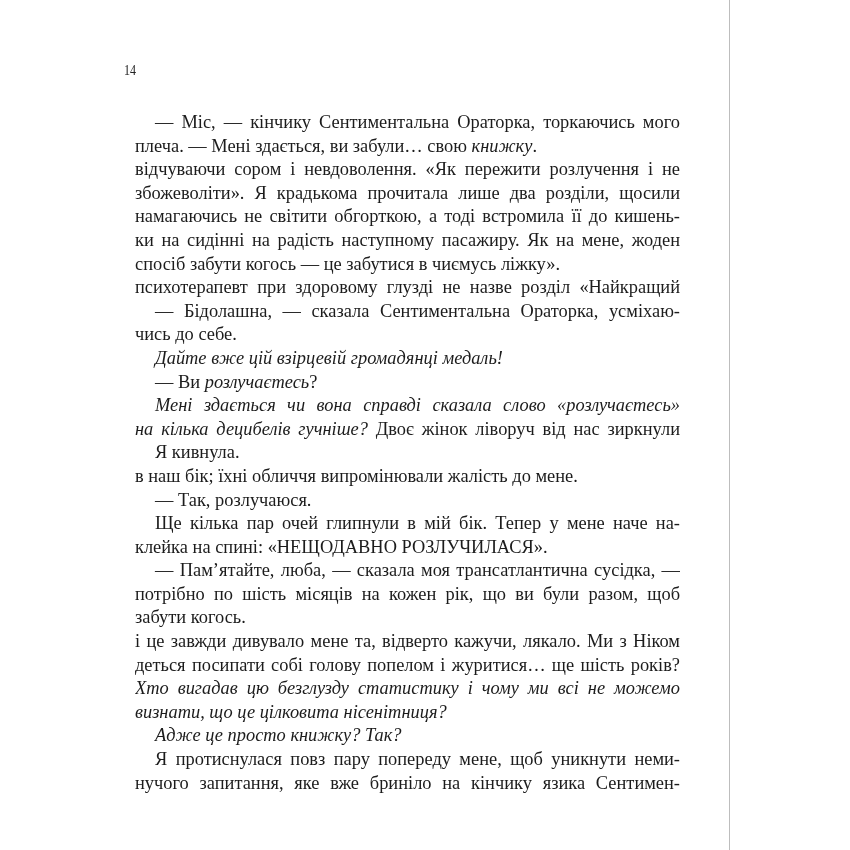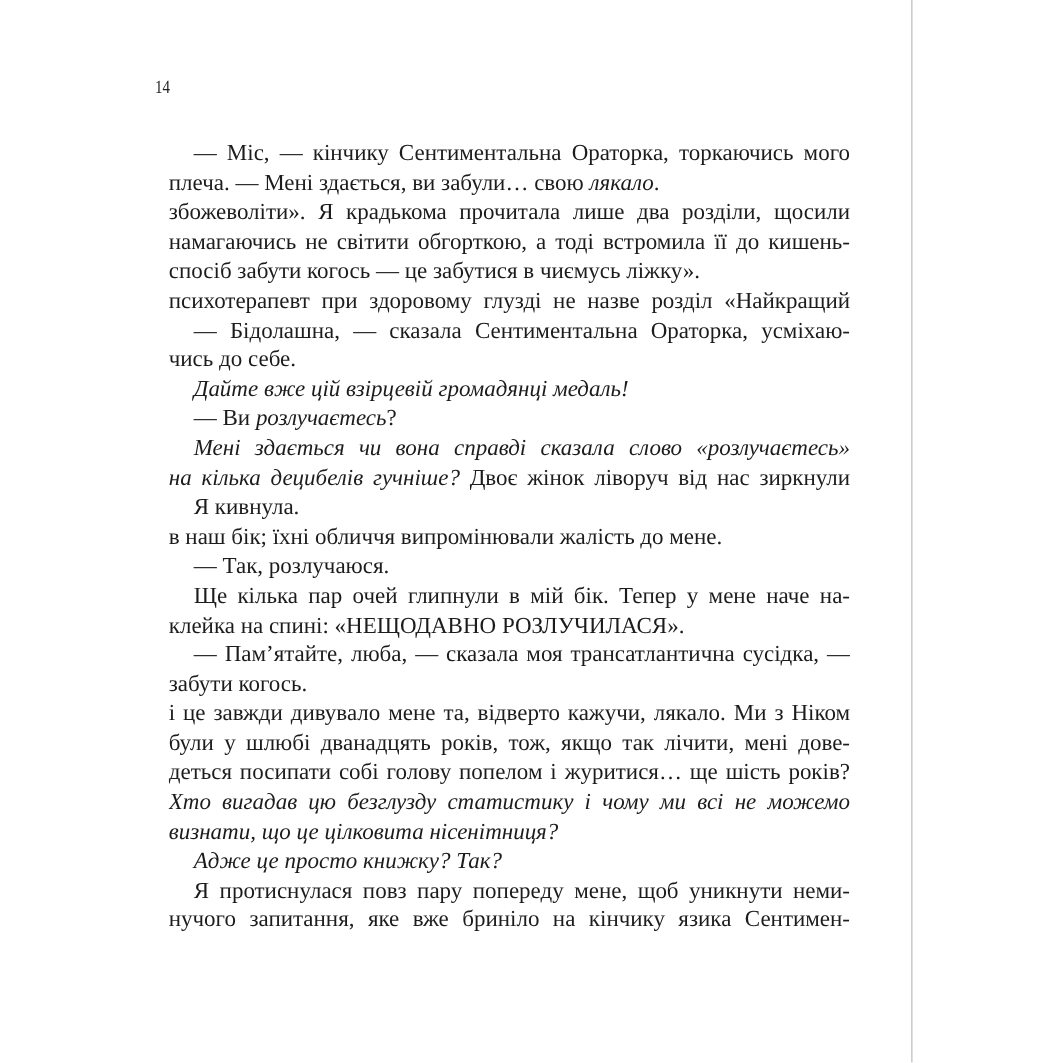--- a/index.html
+++ b/index.html
@@ -27,39 +27,41 @@
     .line.just.indent { }
     i { font-style: italic; }
   </style>
 </head>
 <body>
 
 <div class="page-edge"></div>
 <div class="page-number">14</div>
 <div class="text-block" id="text-block">
     <span class="line just indent"><span>— Міс, — кінчику Сентиментальна Ораторка, торкаючись мого</span></span>
-    <span class="line"><span>плеча. — Мені здається, ви забули… свою </span><i>лякало</i><span>.</span></span>
+    <span class="line"><span>плеча. — Мені здається, ви забули… свою </span><i>книжку</i><span>.</span></span>
+    <span class="line just"><span>відчуваючи сором і невдоволення. «Як пережити розлучення і не</span></span>
     <span class="line just"><span>збожеволіти». Я крадькома прочитала лише два розділи, щосили</span></span>
     <span class="line just"><span>намагаючись не світити обгорткою, а тоді встромила її до кишень-</span></span>
+    <span class="line just"><span>ки на сидінні на радість наступному пасажиру. Як на мене, жоден</span></span>
     <span class="line"><span>спосіб забути когось — це забутися в чиємусь ліжку».</span></span>
     <span class="line just"><span>психотерапевт при здоровому глузді не назве розділ «Найкращий</span></span>
     <span class="line just indent"><span>— Бідолашна, — сказала Сентиментальна Ораторка, усміхаю-</span></span>
     <span class="line"><span>чись до себе.</span></span>
     <span class="line indent"><i>Дайте вже цій взірцевій громадянці медаль!</i></span>
     <span class="line indent"><span>— Ви </span><i>розлучаєтесь</i><span>?</span></span>
     <span class="line just indent"><i>Мені здається чи вона справді сказала слово «розлучаєтесь»</i></span>
     <span class="line just"><i>на кілька децибелів гучніше?</i><span> Двоє жінок ліворуч від нас зиркнули</span></span>
     <span class="line indent"><span>Я кивнула.</span></span>
     <span class="line"><span>в наш бік; їхні обличчя випромінювали жалість до мене.</span></span>
     <span class="line indent"><span>— Так, розлучаюся.</span></span>
     <span class="line just indent"><span>Ще кілька пар очей глипнули в мій бік. Тепер у мене наче на-</span></span>
     <span class="line"><span>клейка на спині: «НЕЩОДАВНО РОЗЛУЧИЛАСЯ».</span></span>
     <span class="line just indent"><span>— Пам’ятайте, люба, — сказала моя трансатлантична сусідка, —</span></span>
+    <span class="line just"><span>потрібно по шість місяців на кожен рік, що ви були разом, щоб</span></span>
     <span class="line"><span>забути когось.</span></span>
     <span class="line just"><span>і це завжди дивувало мене та, відверто кажучи, лякало. Ми з Ніком</span></span>
-    <span class="line just"><span>були у шлюбі дванадцять років, тож, якщо так лічити, мені дове-</span></span>
     <span class="line just"><span>деться посипати собі голову попелом і журитися… ще шість років?</span></span>
     <span class="line just"><i>Хто вигадав цю безглузду статистику і чому ми всі не можемо</i></span>
     <span class="line"><i>визнати, що це цілковита нісенітниця?</i></span>
     <span class="line indent"><i>Адже це просто книжку? Так?</i></span>
     <span class="line just indent"><span>Я протиснулася повз пару попереду мене, щоб уникнути неми-</span></span>
     <span class="line just"><span>нучого запитання, яке вже бриніло на кінчику язика Сентимен-</span></span>
   </div>
 
 </body></html>

